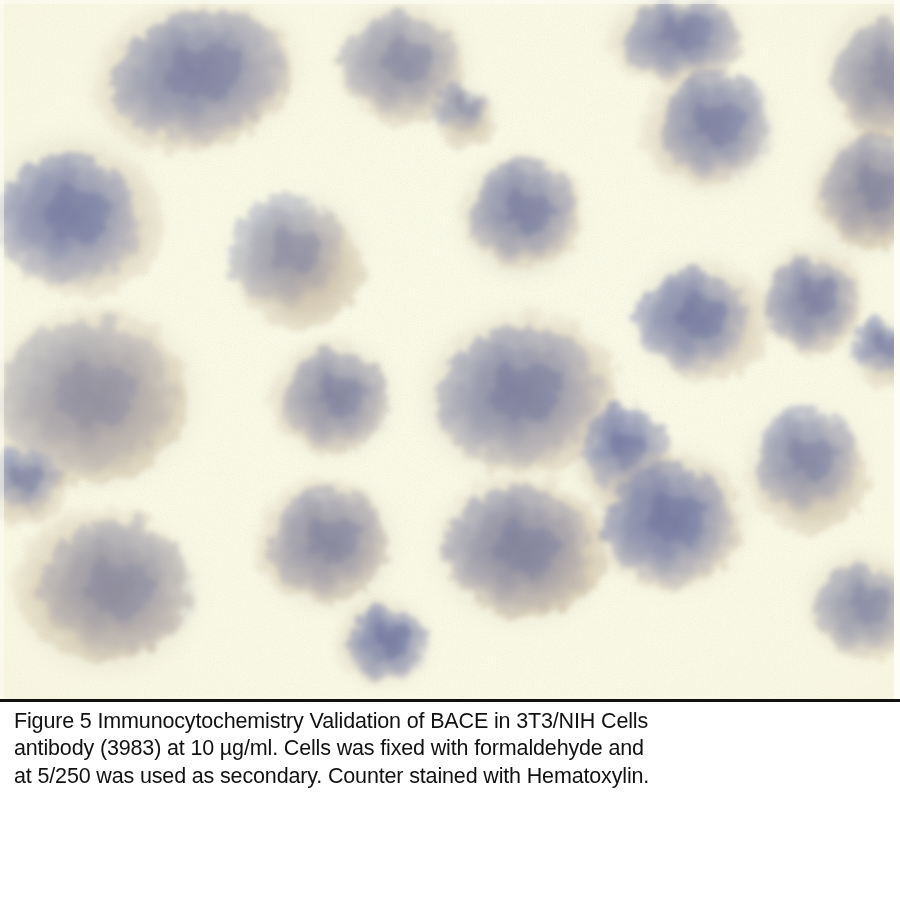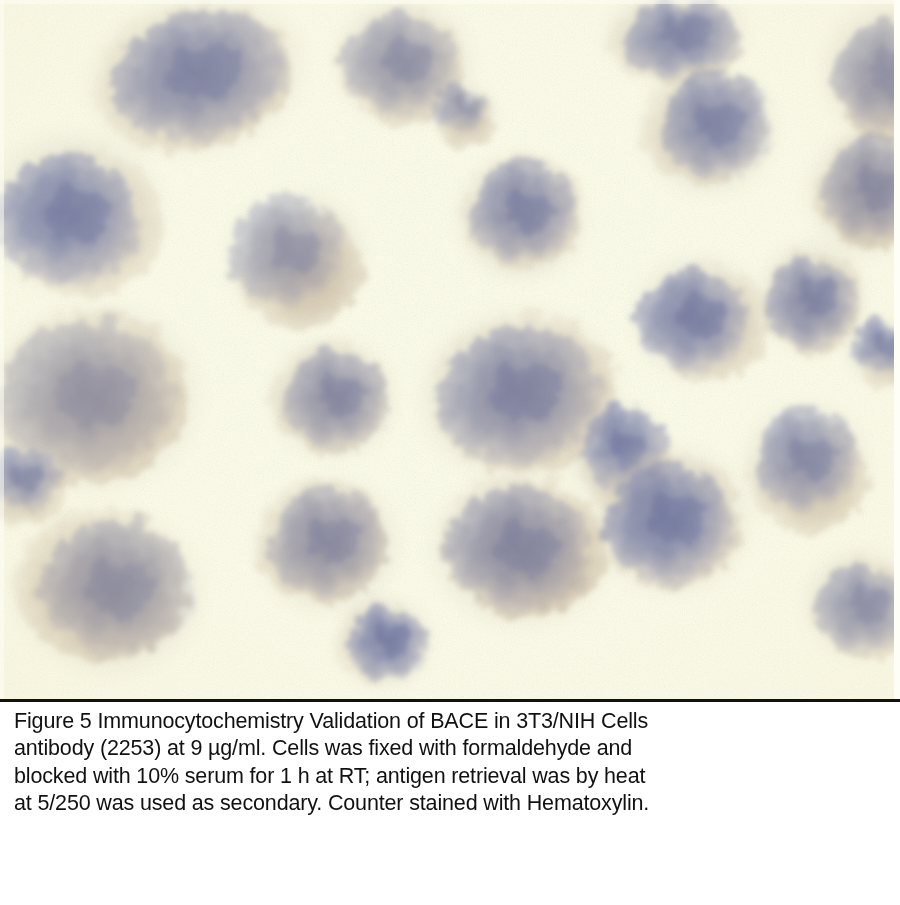--- a/index.html
+++ b/index.html
@@ -286,18 +286,17 @@
       <rect x="0" y="0" width="900" height="702" fill="url(#gVign)"></rect>
     </svg>
 
     <div class="edge-strip top"></div>
     <div class="edge-strip left"></div>
     <div class="edge-strip right"></div>
   </div>
 
   <div class="caption-block">
     <span class="caption-line">Figure 5 Immunocytochemistry Validation of BACE in 3T3/NIH Cells</span>
-    <span class="caption-line">antibody (2253) at 9 µg/ml. Cells was fixed with formaldehyde and</span>
-    <span class="caption-line">blocked with 10% serum for 1 h at RT; antigen retrieval was by heat</span>
+    <span class="caption-line">antibody (3983) at 10 µg/ml. Cells was fixed with formaldehyde and</span>
     <span class="caption-line">at 5/250 was used as secondary. Counter stained with Hematoxylin.</span>
   </div>
 
 </div>
 
 </body></html>

